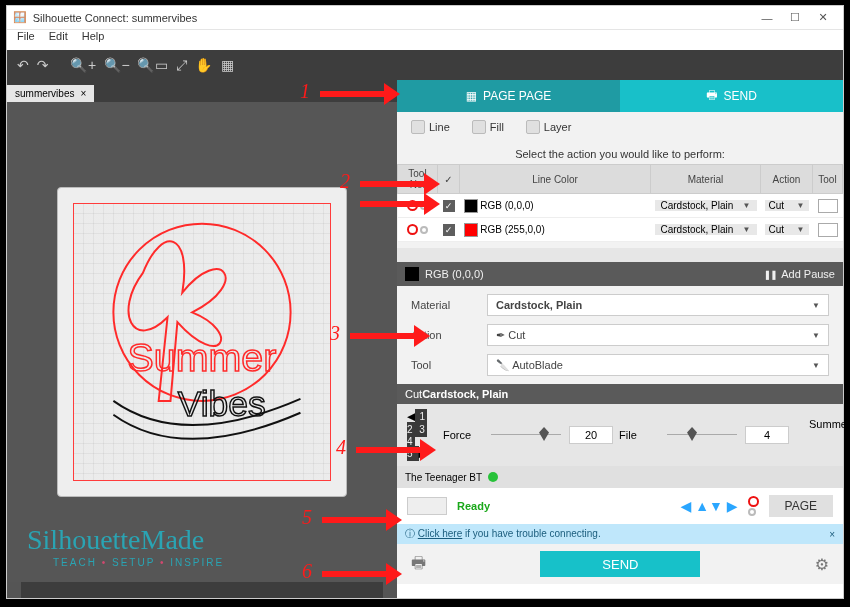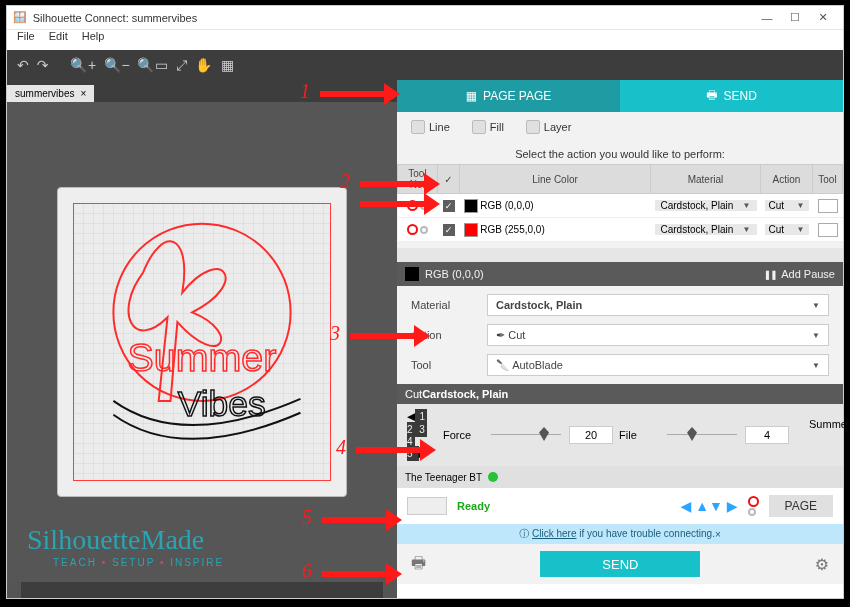--- a/index.html
+++ b/index.html
@@ -57,21 +57,21 @@
   .slider { position:relative; flex:0 0 70px; height:14px;}
   .slider::before { content:""; position:absolute; left:0; right:0; top:6px; height:1px; background:#aaa;}
   .slider .knob { position:absolute; top:-1px; width:10px; height:14px; background:#555; clip-path: polygon(50% 100%,0 40%,50% 0,100% 40%); }
   .fieldv { background:#fff; border:1px solid #ccc; width:44px; height:18px; display:flex; align-items:center; justify-content:center;}
   .connrow { height:22px; background:#e0e0e0; font-size:10px; display:flex; align-items:center; padding:0 8px; gap:6px;}
   .greendot { width:10px;height:10px;border-radius:50%;background:#28c23a;}
   .readyrow { background:#fff; height:36px; display:flex; align-items:center; padding:0 10px; font-size:11px; justify-content:space-between;}
   .readyrow .ready { color:#1aa81a; font-weight:bold;}
   .navarrow { color:#2aa6ff; font-size:14px;}
   .testbtn { background:#e0e0e0; padding:4px 16px; font-size:12px; color:#333;}
-  .helprow { background:#bfe7fb; height:20px; font-size:10px; display:flex; align-items:center; padding:0 8px; color:#1b5d7d; justify-content:center;}
+  .helprow { background:#bfe7fb; height:20px; font-size:10px; display:flex; align-items:center; padding:0 8px; color:#1b5d7d; justify-content:space-between;}
   .helprow a { color:#1b5d7d; text-decoration:underline;}
   .sendrow { height:40px; background:#f2f2f2; display:flex; align-items:center; padding:0 14px; gap:10px;}
   .sendbtn { flex:0 0 160px; margin:0 auto; background:#17c1c9; color:#fff; height:26px; display:flex; align-items:center; justify-content:center; font-size:13px;}
   .gearicon { color:#777; font-size:16px;}
   .annot { position:absolute; color:#ff1a1a; font-size:18px; pointer-events:none; z-index:50;}
   .arrow { width:80px; height:16px; position:relative; }
   .arrow::before { content:""; position:absolute; left:0; right:14px; top:5px; height:6px; background:#ff1a1a;}
   .arrow::after { content:""; position:absolute; right:0; top:-3px; width:0;height:0;border-left:16px solid #ff1a1a;border-top:11px solid transparent;border-bottom:11px solid transparent;}
   .num { position:absolute; color:#ff1a1a; font-size:20px; font-family:"Segoe Script",serif; font-style:italic;}
   .sig { position:absolute; left:20px; bottom:26px; font-family:"Brush Script MT",cursive; font-size:28px; color:#2aa4b3;}

